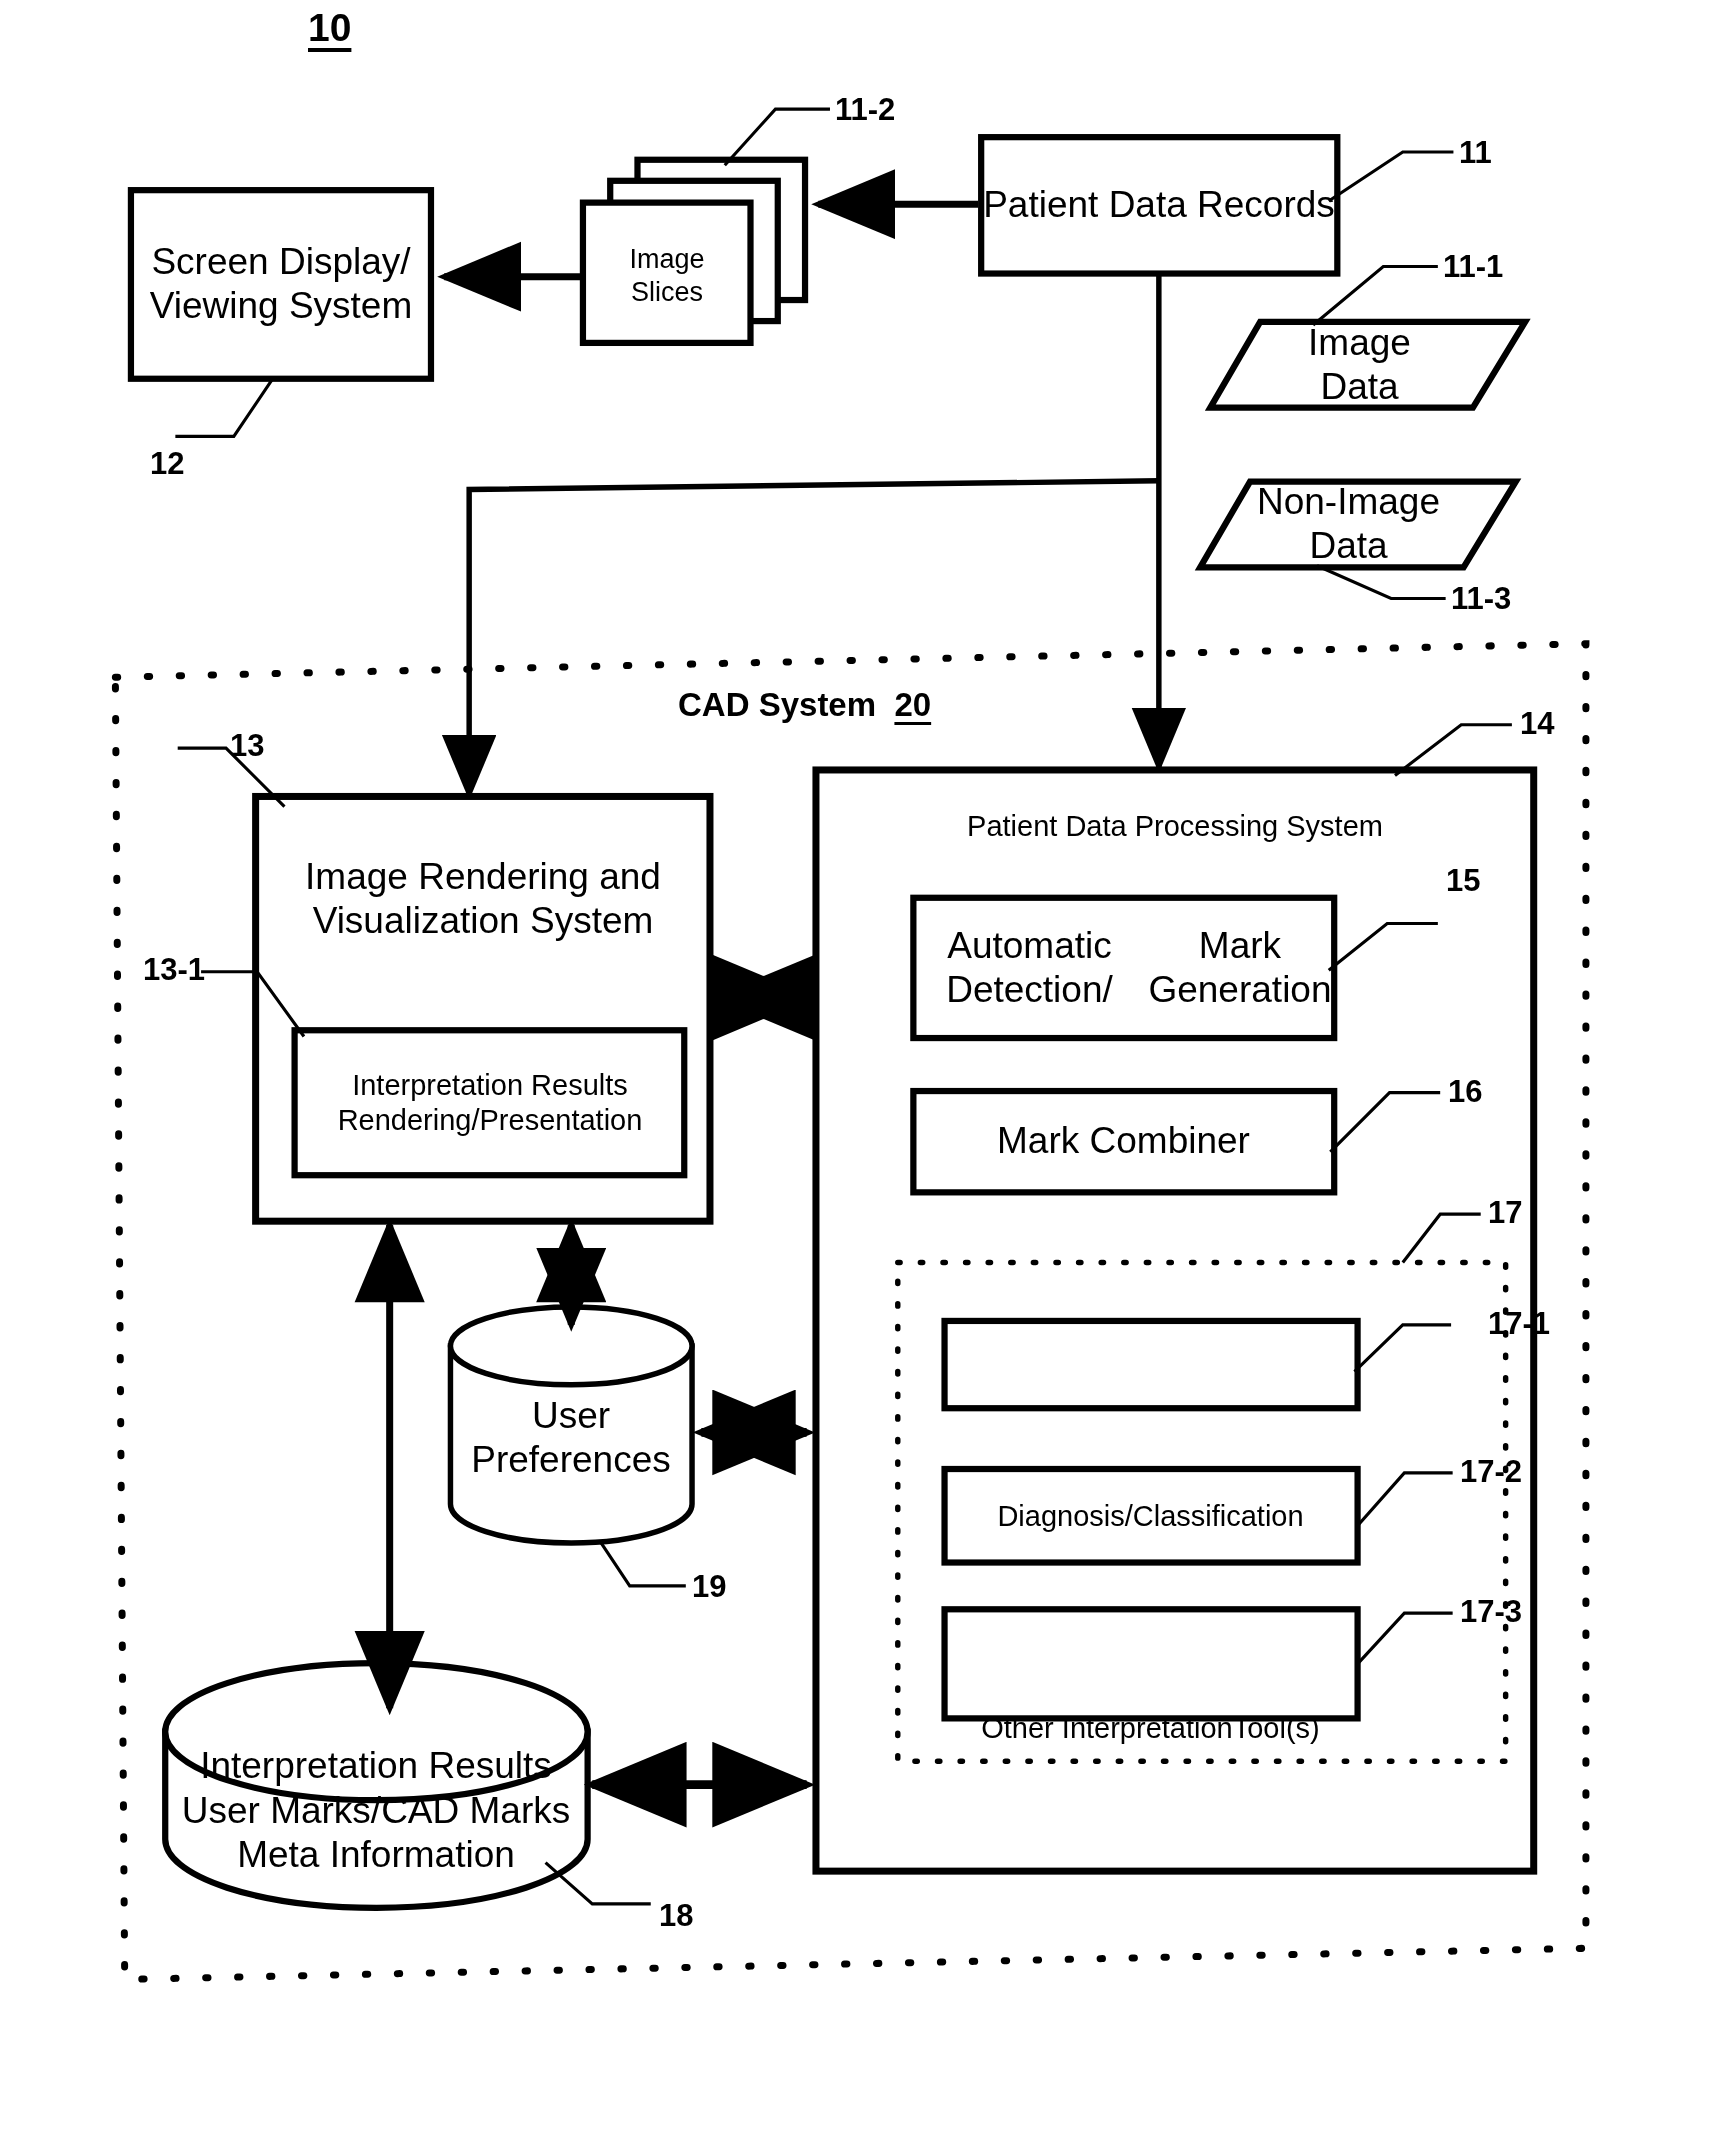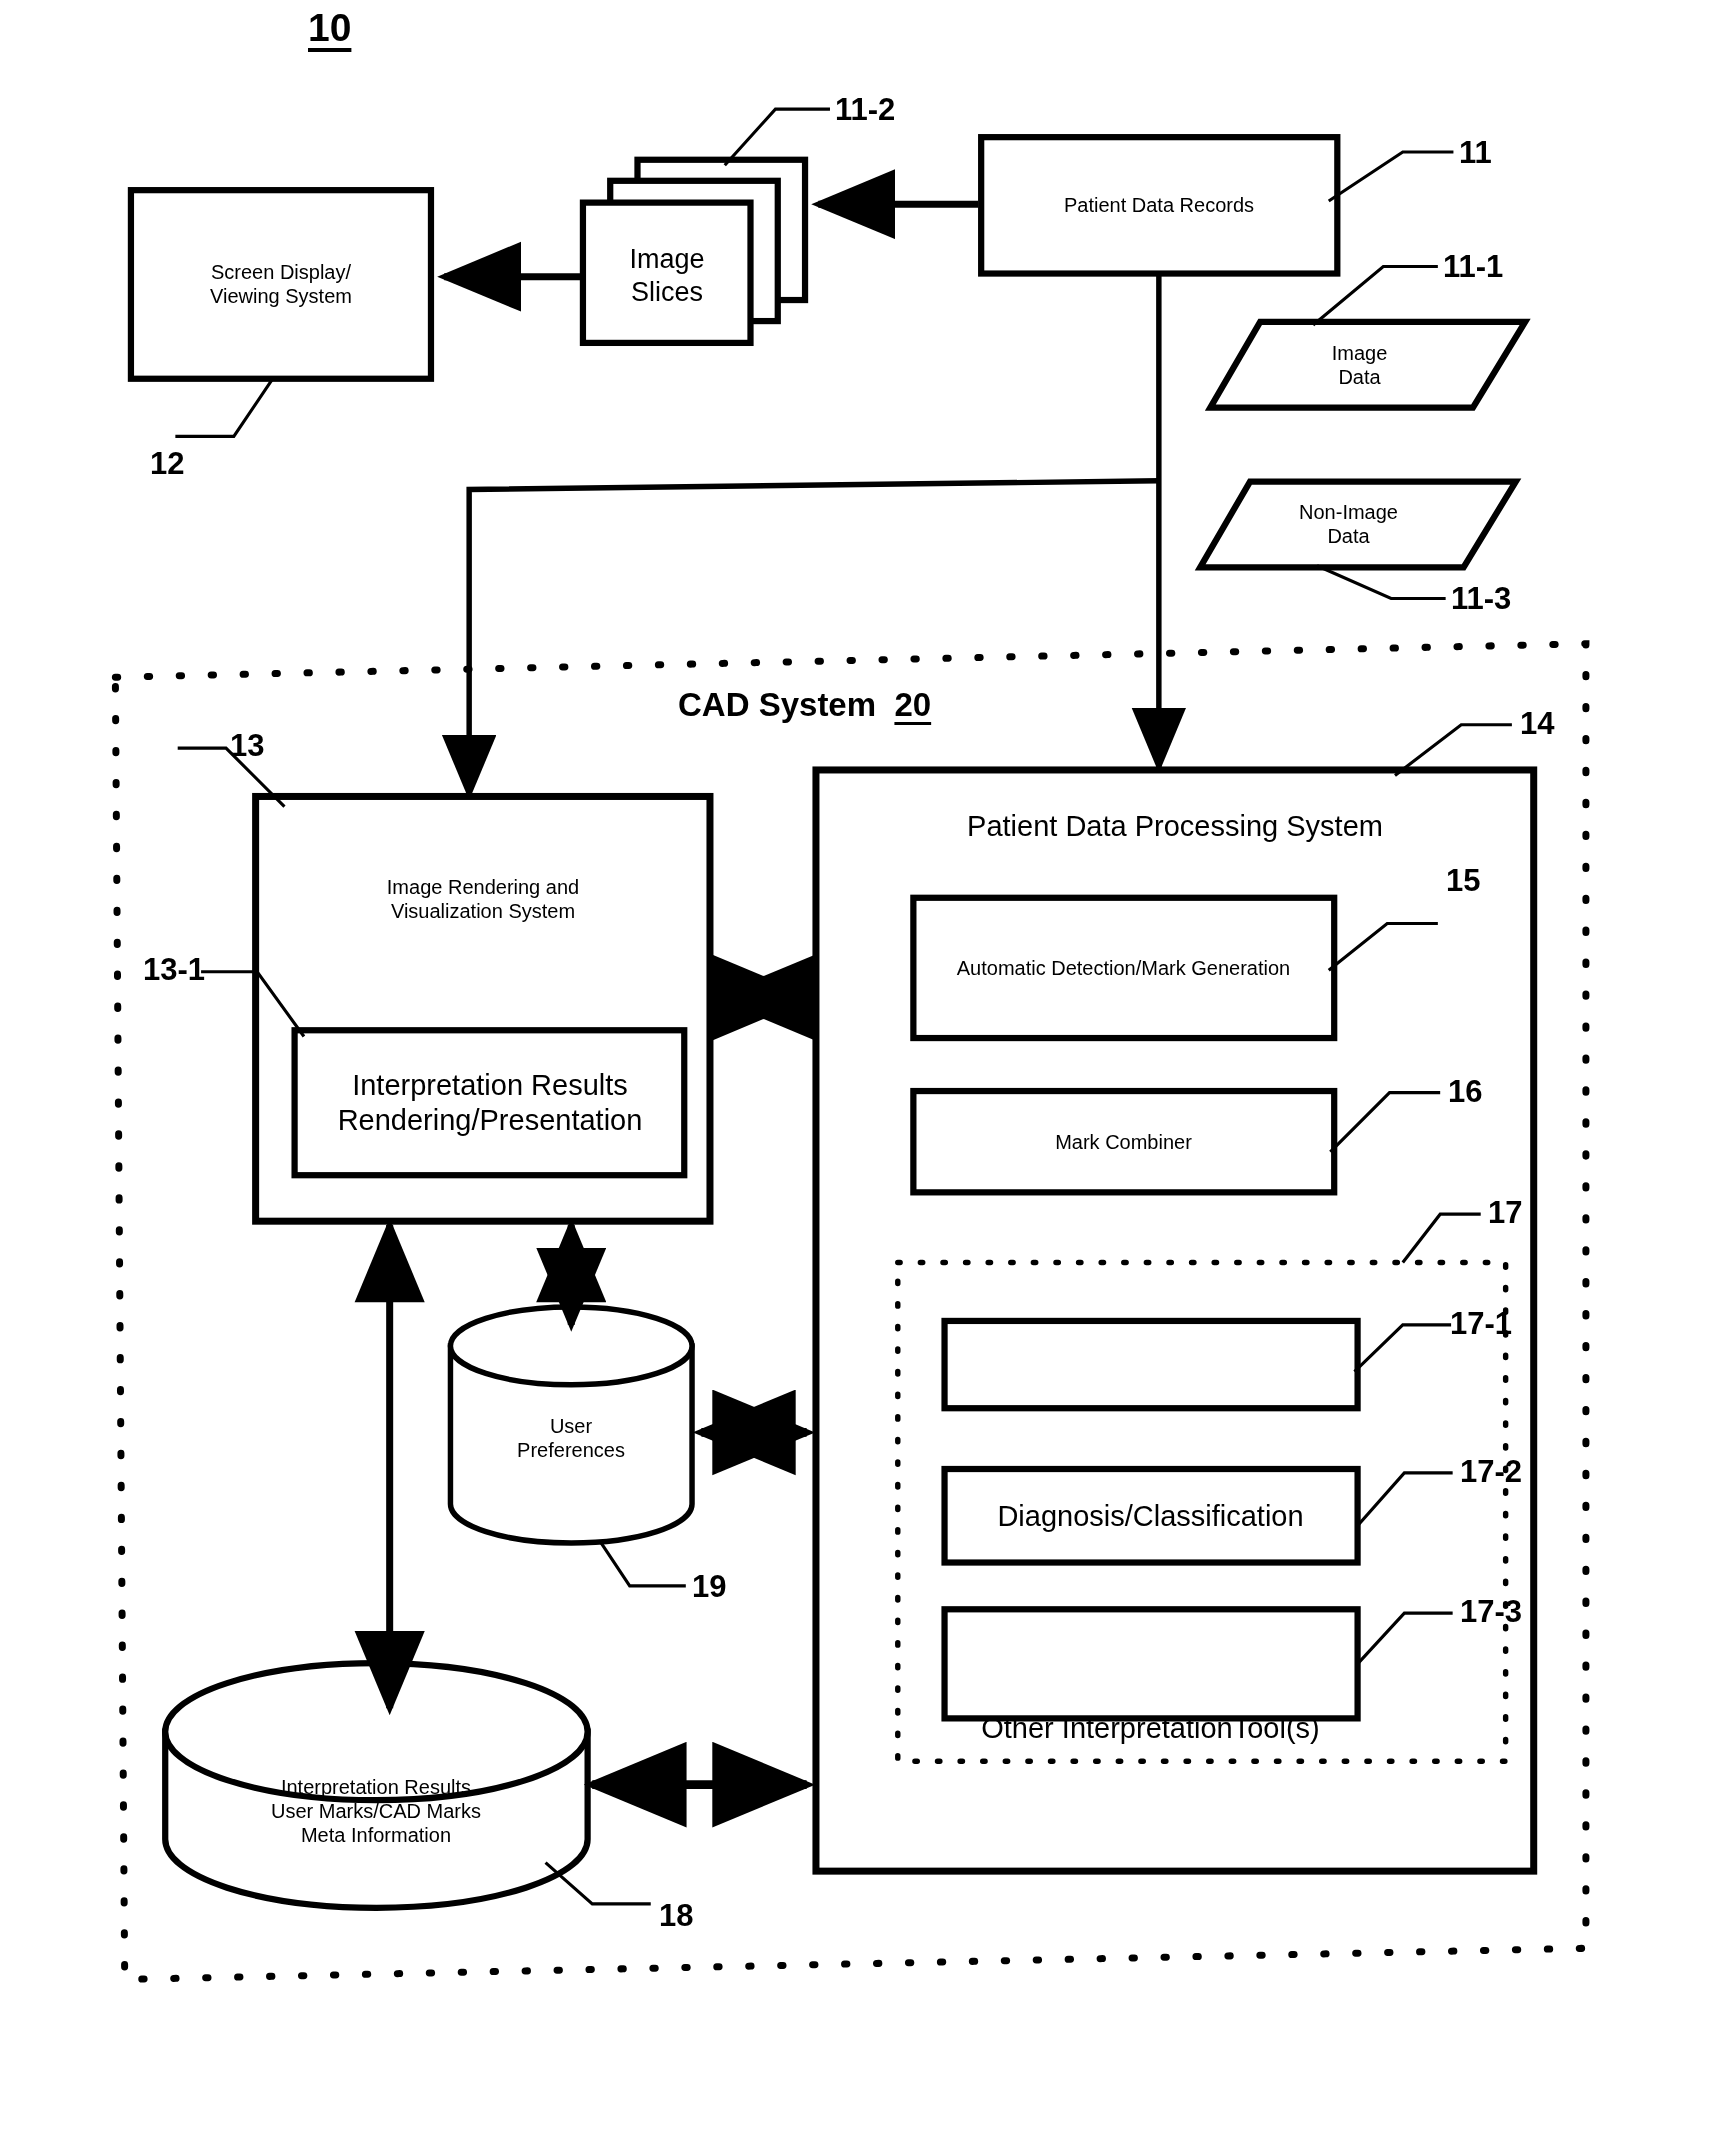--- a/index.html
+++ b/index.html
@@ -54,21 +54,21 @@
   .cad-title {
     font-weight: bold;
     font-size: 33px;
   }
   .cad-title u {
     text-underline-offset: 6.2px;
     text-decoration-thickness: 3.1px;
   }
   .t34 { font-size: 27px; }
   .t36 { font-size: 29px; }
-  .t38 { font-size: 20px; }
+  .t38 { font-size: 37px; }
 </style>
 </head>
 <body>
 
 <div id="page">
 
   <svg id="svg-layer" viewBox="0 0 2225 2746">
     <defs>
       <marker id="arrowEnd" markerWidth="14" markerHeight="14" refX="11" refY="5" orient="auto" markerUnits="strokeWidth">
         <path d="M0,0 L12,5 L0,10 z" fill="#000"></path>
@@ -238,21 +238,21 @@
     <div>Automatic Detection/</div>
     <div>Mark Generation</div>
   </div>
   <div class="lbl ref" style="left:1446px; top:863px;">15</div>
 
   <div class="txt-box t38" style="left:913px; top:1091px; width:421px; height:101px;">Mark Combiner</div>
   <div class="lbl ref" style="left:1448px; top:1074px;">16</div>
 
   <div class="lbl ref" style="left:1488px; top:1195px;">17</div>
 
-  <div class="lbl ref" style="left:1450px; top:1306px;">17-1</div>
+  <div class="lbl ref" style="left:1488px; top:1306px;">17-1</div>
 
   <div class="txt-box t36" style="left:944px; top:1469px; width:413px; height:94px;">Diagnosis/Classification</div>
   <div class="lbl ref" style="left:1460px; top:1454px;">17-2</div>
 
   <div class="txt-box t36" style="left:944px; top:1637px; width:413px; height:109px; flex-direction:row;align-items:flex-end;">
     <div>Other Interpretation</div>
     <div>Tool(s)</div>
   </div>
   <div class="lbl ref" style="left:1460px; top:1594px;">17-3</div>
 

